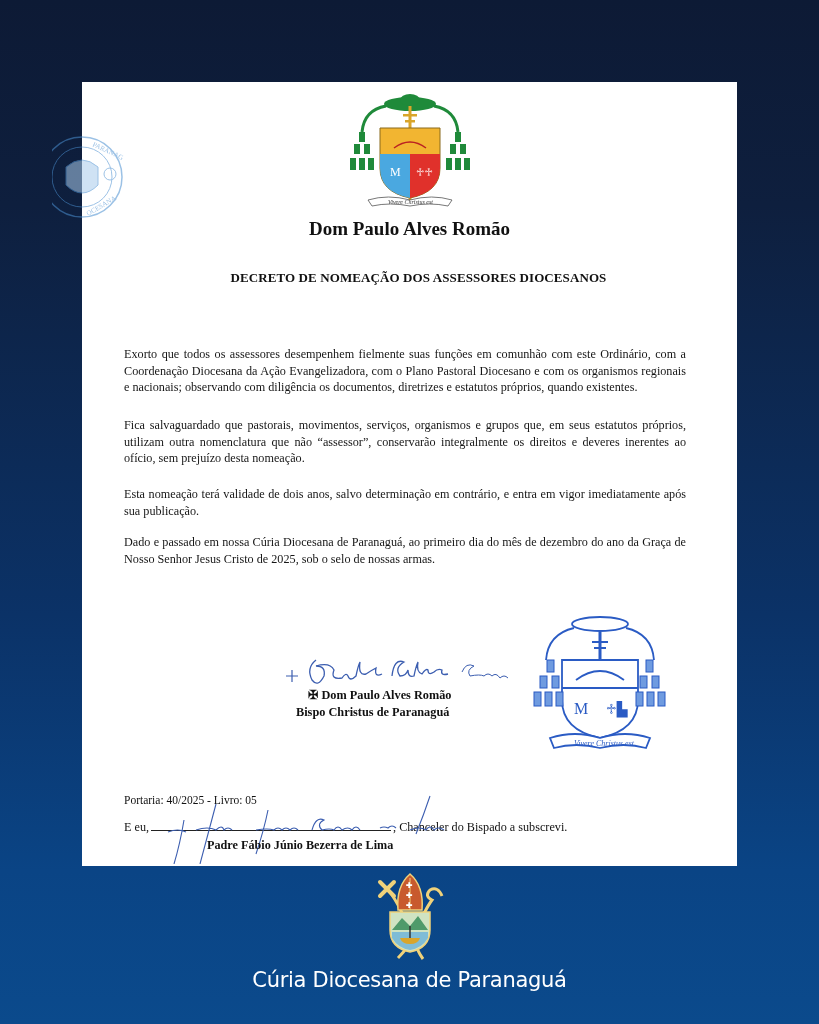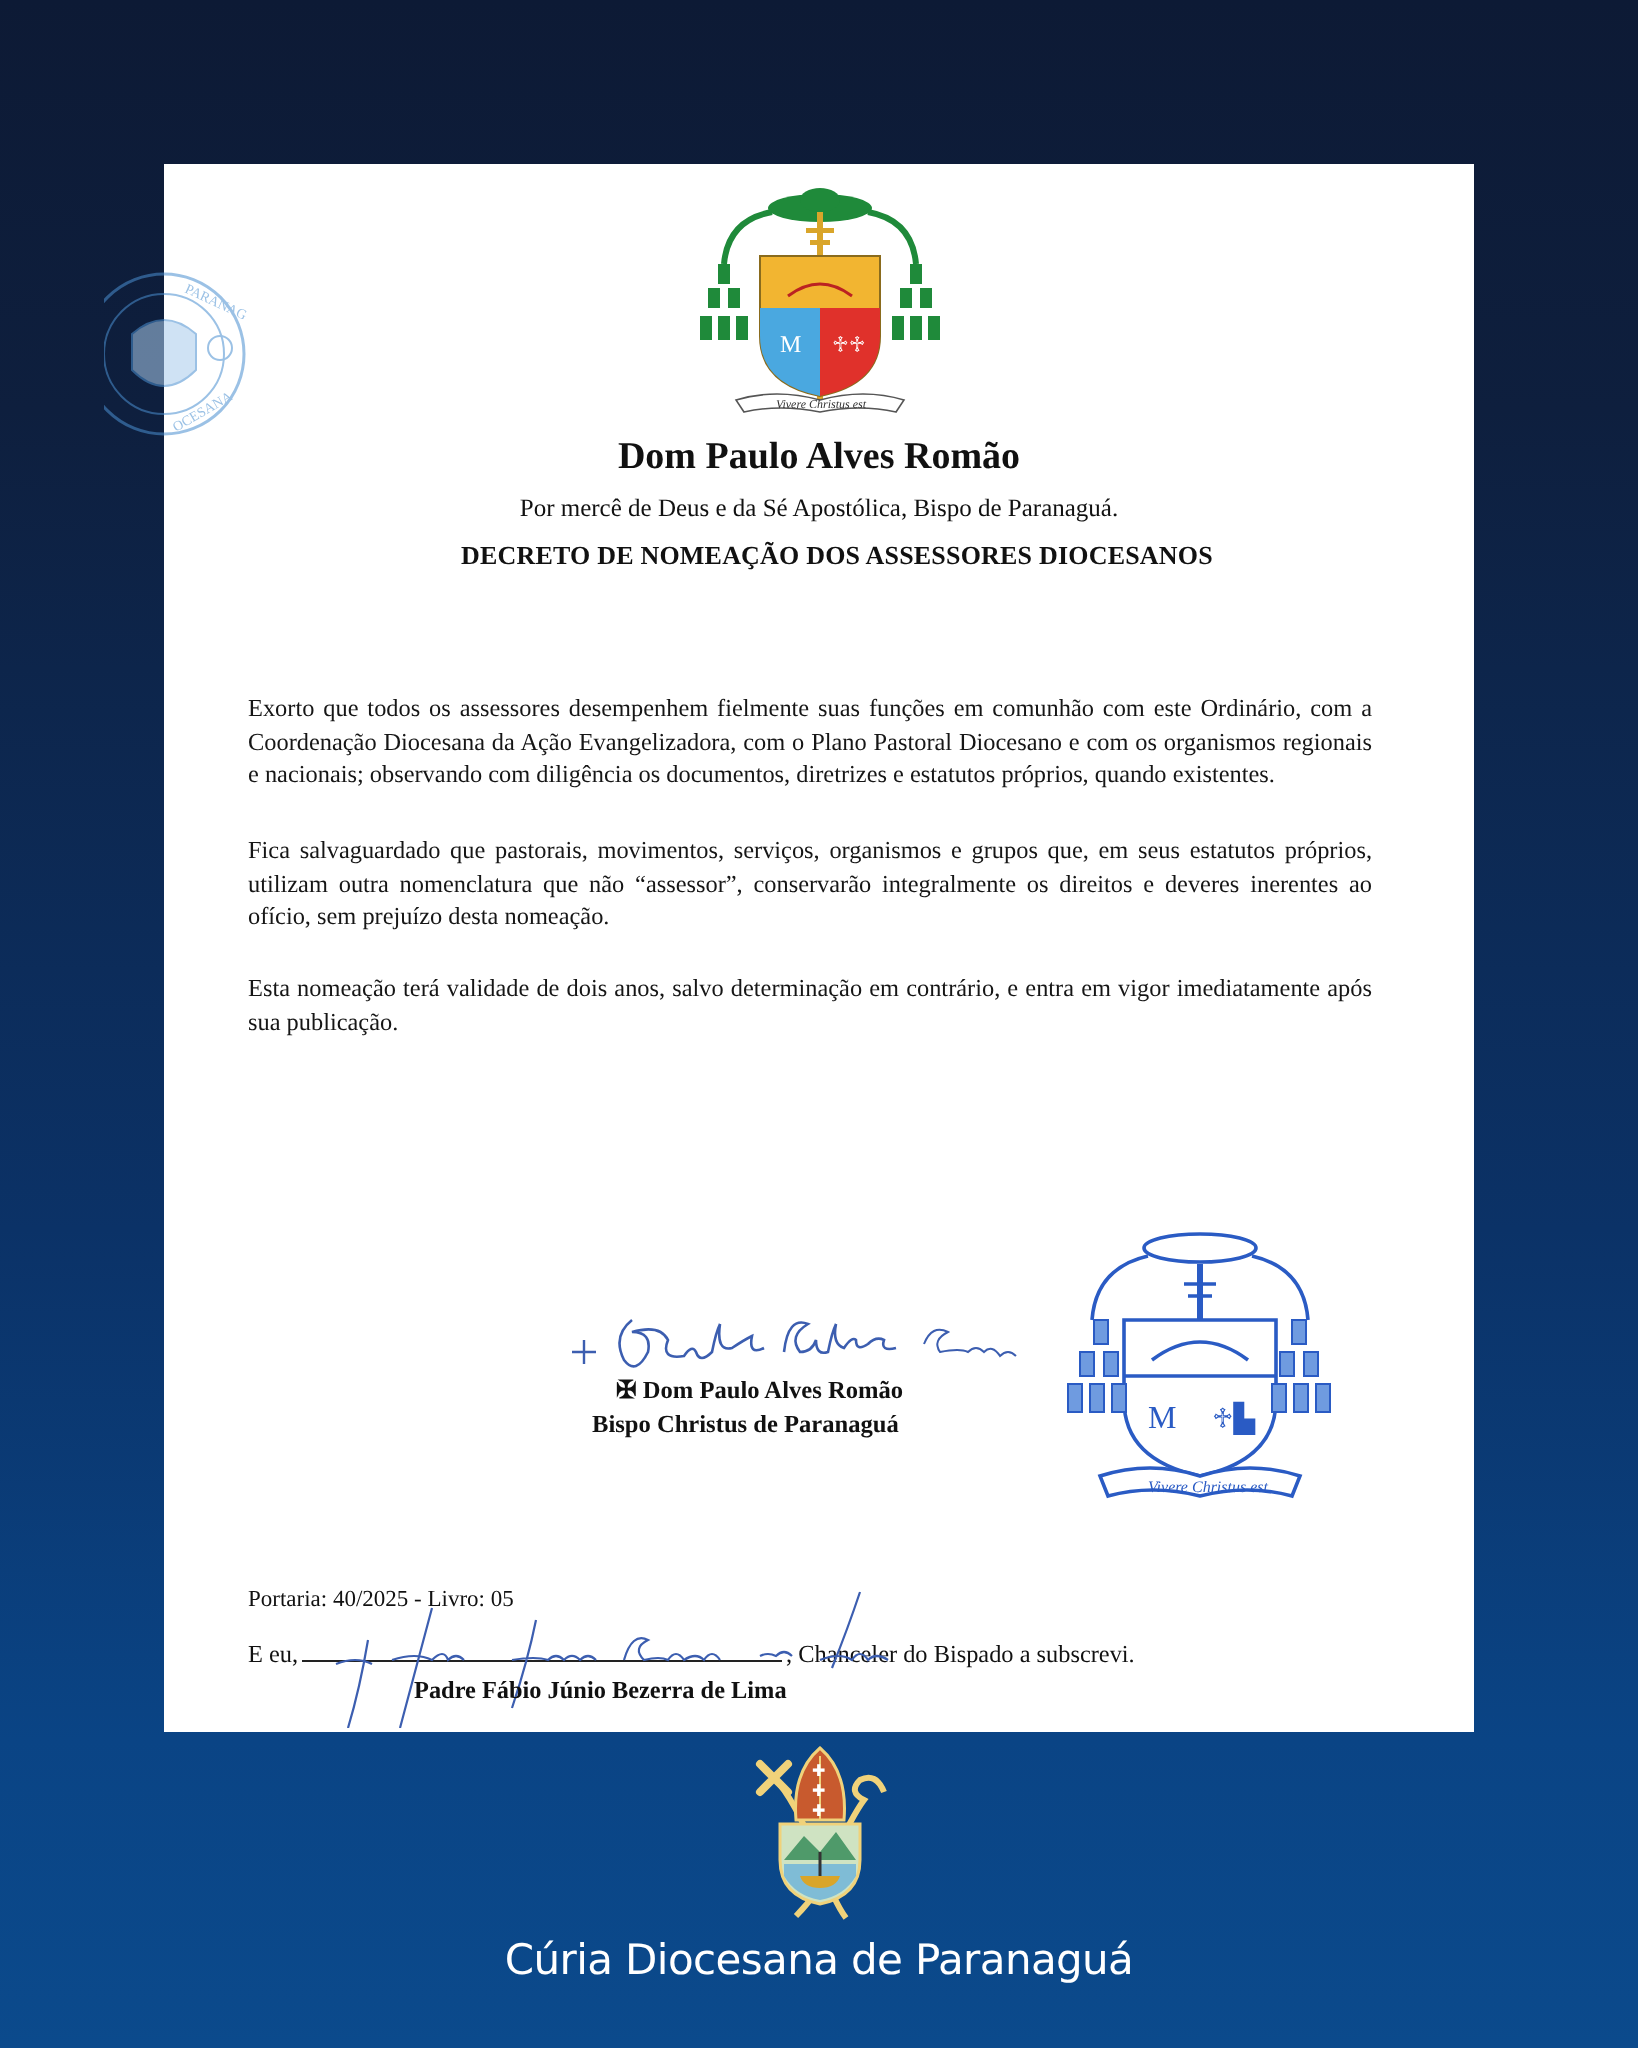--- a/index.html
+++ b/index.html
@@ -103,26 +103,26 @@
     <path d="M30 62 h30 v44 q-30 -6 -30 -30 z" fill="#4aa8e0"></path>
     <path d="M60 62 h30 v14 q0 24 -30 30 z" fill="#e0312b"></path>
     <path d="M44 56 q16 -12 32 0" stroke="#b22" stroke-width="1.5" fill="none"></path>
     <text x="40" y="84" font-size="12" fill="#fff" font-family="Liberation Serif, serif">M</text>
     <text x="66" y="84" font-size="11" fill="#fff" font-family="Liberation Serif, serif">♱♱</text>
     <path d="M18 108 q20 -6 42 0 q22 -6 42 0 l-4 6 q-18 -4 -38 0 q-20 -4 -38 0 z" fill="#fff" stroke="#555" stroke-width="0.8"></path>
     <text x="38" y="112" font-size="6" fill="#333" font-style="italic" font-family="Liberation Serif, serif">Vivere Christus est</text>
   </svg>
 
   <div class="title">Dom Paulo Alves Romão</div>
-  <div class="subtitle">Por mercê de Deus e da Sé Apostólica, Bispo de Paranaguá.</div>
   <div class="decree">DECRETO DE NOMEAÇÃO DOS ASSESSORES DIOCESANOS</div>
 
   <p class="body-text p1">Exorto que todos os assessores desempenhem fielmente suas funções em comunhão com este Ordinário, com a Coordenação Diocesana da Ação Evangelizadora, com o Plano Pastoral Diocesano e com os organismos regionais e nacionais; observando com diligência os documentos, diretrizes e estatutos próprios, quando existentes.</p>
   <p class="body-text p2">Fica salvaguardado que pastorais, movimentos, serviços, organismos e grupos que, em seus estatutos próprios, utilizam outra nomenclatura que não “assessor”, conservarão integralmente os direitos e deveres inerentes ao ofício, sem prejuízo desta nomeação.</p>
   <p class="body-text p3">Esta nomeação terá validade de dois anos, salvo determinação em contrário, e entra em vigor imediatamente após sua publicação.</p>
+  <p class="body-text p4">Dado e passado em nossa Cúria Diocesana de Paranaguá, ao primeiro dia do mês de dezembro do ano da Graça de Nosso Senhor Jesus Cristo de 2025, sob o selo de nossas armas.</p>
 
   <svg class="signature-bishop" viewBox="0 0 240 50">
     <path d="M4 26 h12 M10 20 v12" stroke="#3c5eb0" stroke-width="1.2" fill="none"></path>
     <path d="M34 10 q-10 8 -4 20 q6 8 12 -4 q2 -10 -8 -10 q14 -4 18 4 q-4 10 8 8 q4 -6 6 -2 q2 6 8 0 q2 -10 4 -14 q-2 14 6 12 q6 -4 10 -6 q-2 10 6 6" stroke="#3c5eb0" stroke-width="1.3" fill="none"></path>
     <path d="M110 26 q2 -18 12 -14 q-10 6 -4 14 q6 0 8 -6 q0 8 6 6 q2 -10 4 -14 q-2 10 4 12 q4 -6 6 -4 q0 6 6 2 q4 -4 8 -2 q-2 6 6 4" stroke="#3c5eb0" stroke-width="1.3" fill="none"></path>
     <path d="M180 22 q4 -10 12 -6 q-8 4 -4 10 q10 -2 14 0 q4 -4 8 0 q4 -4 8 2 q4 -4 8 0" stroke="#3c5eb0" stroke-width="1" fill="none"></path>
   </svg>
   <div class="bishop-name">✠ Dom Paulo Alves Romão</div>
   <div class="bishop-title">Bispo Christus de Paranaguá</div>
 

